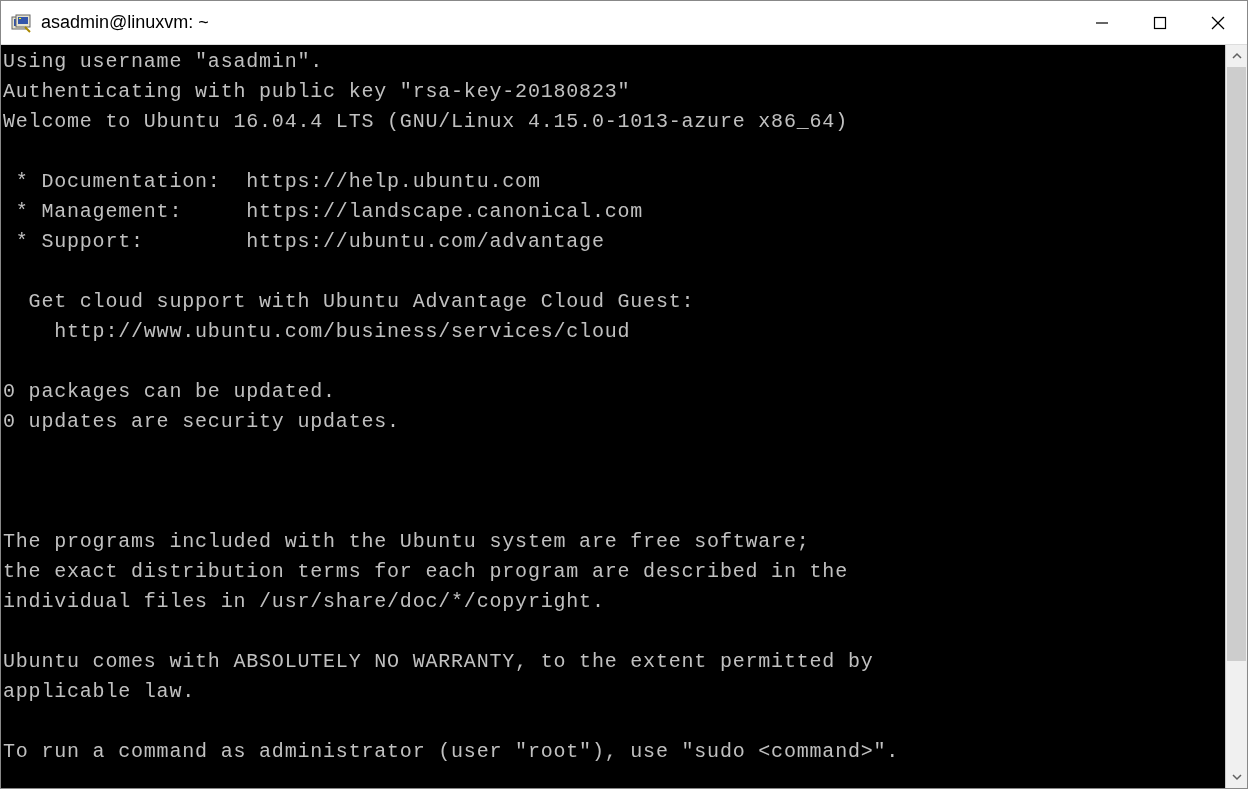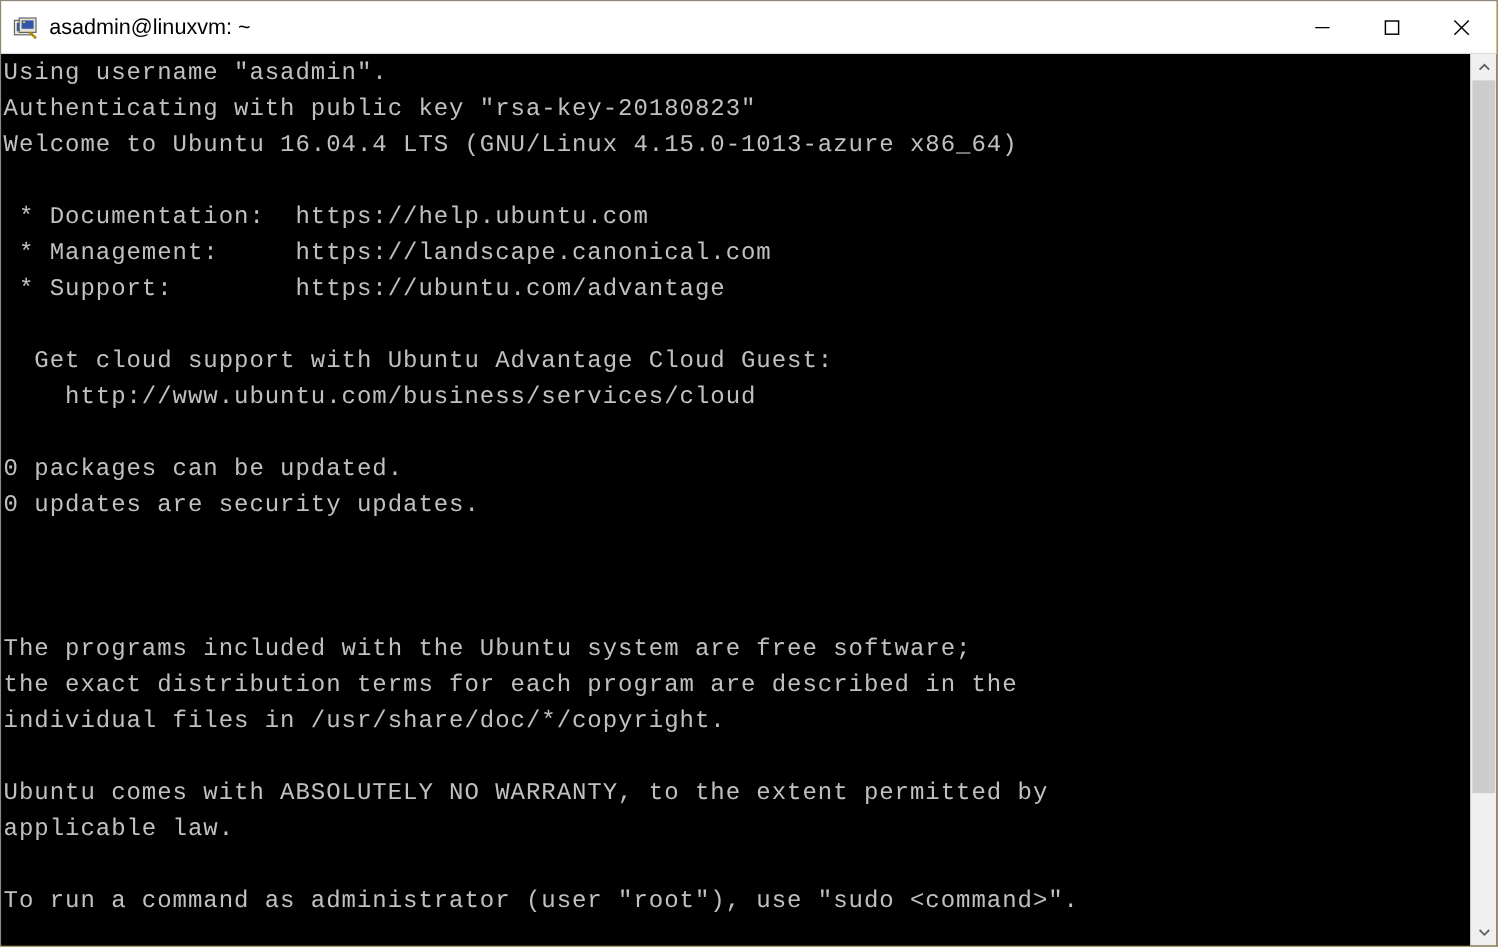--- a/index.html
+++ b/index.html
@@ -10,21 +10,21 @@
     body {
       font-family: "Segoe UI", Tahoma, sans-serif;
       background: #f0f0f0;
       width: 1248px;
       height: 789px;
       overflow: hidden;
     }
     .window {
       width: 1248px;
       height: 789px;
-      background: #eab308;
+      background: #86efac;
       border: 1px solid #888;
       display: flex;
       flex-direction: column;
     }
     .title-bar {
       height: 44px;
       background: #ffffff;
       display: flex;
       align-items: center;
       padding-left: 10px;

